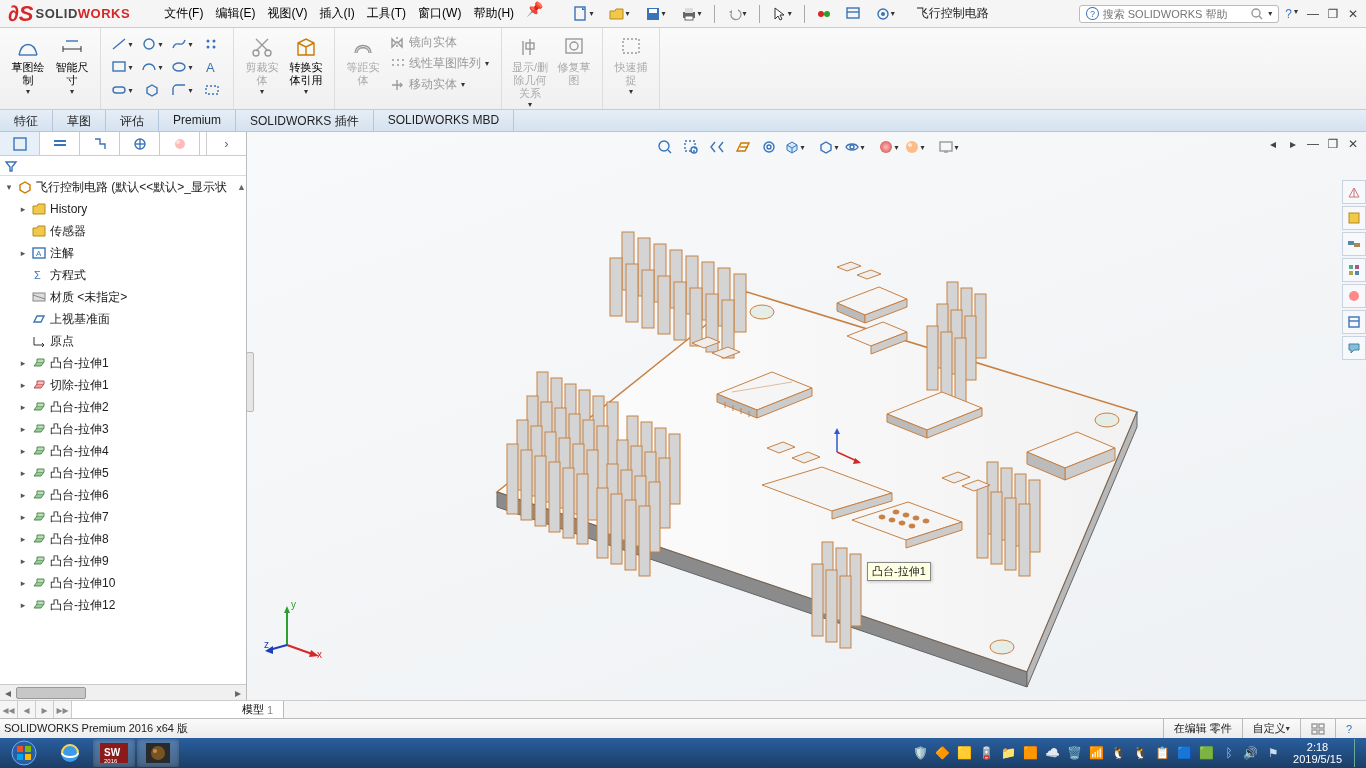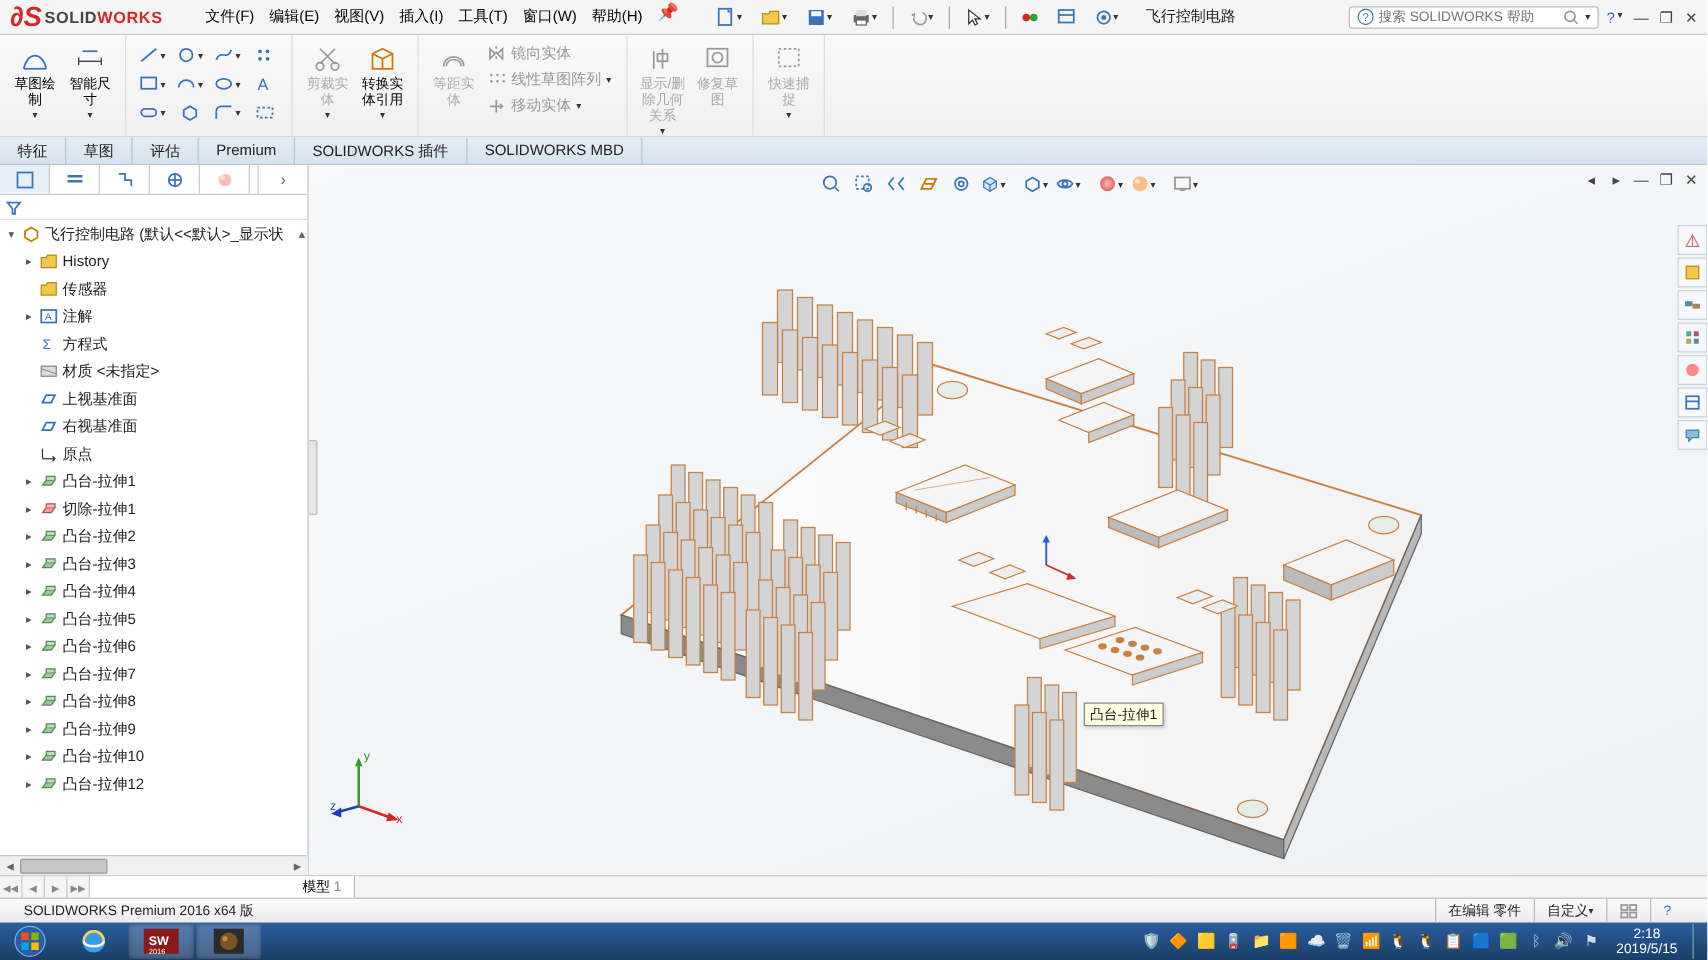--- a/index.html
+++ b/index.html
@@ -72,27 +72,27 @@
 .sidebar-r .sb { width: 24px; height: 24px; background: #f6f8fb; border: 1px solid #c7d3e0; display: flex; align-items: center; justify-content: center; cursor: pointer; }
 .splitter { position: absolute; left: -1px; top: 220px; width: 8px; height: 60px; background: #e6e6e6; border: 1px solid #bbb; border-radius: 2px; cursor: col-resize; }
 .tooltip { position: absolute; background: #ffffe1; border: 1px solid #888; padding: 1px 4px; font-size: 11px; color: #222; box-shadow: 1px 1px 3px rgba(0,0,0,.2); }
 
 
 .doctabbar { height: 18px; background: #f5f5f5; border-top: 1px solid #ccc; display: flex; align-items: stretch; }
 .doctab { border-right: 1px solid #bbb; padding: 1px 10px; font-size: 11px; background: #fff; cursor: pointer; display: flex; align-items: center; }
 .doctab-nav { width: 18px; display: flex; align-items: center; justify-content: center; color: #888; border-right: 1px solid #ccc; cursor: pointer; }
 
 
-.statusbar { height: 20px; background: linear-gradient(#fafafa, #ececec); border-top: 1px solid #bbb; display: flex; align-items: center; padding: 0 19px; font-size: 11px; color: #222; }
+.statusbar { height: 20px; background: linear-gradient(#fafafa, #ececec); border-top: 1px solid #bbb; display: flex; align-items: center; padding: 0 4px; font-size: 11px; color: #222; }
 .statusbar .cell { border-left: 1px solid #bbb; padding: 0 10px; height: 100%; display: flex; align-items: center; }
 
 
 .taskbar { height: 30px; background: linear-gradient(#2a5e9e, #1a3e66); display: flex; align-items: center; }
 .startbtn { width: 48px; height: 30px; display: flex; align-items: center; justify-content: center; }
-.tb-item { width: 52px; height: 28px; margin: 1px; display: flex; align-items: center; justify-content: center; border-radius: 2px; cursor: pointer; }
+.tb-item { width: 42px; height: 28px; margin: 1px; display: flex; align-items: center; justify-content: center; border-radius: 2px; cursor: pointer; }
 .tb-item.active { background: rgba(255,255,255,.2); box-shadow: inset 0 0 4px rgba(0,0,0,.3); }
 .tray { margin-left: auto; display: flex; align-items: center; gap: 6px; padding-right: 4px; }
 .tray-ico { width: 16px; height: 16px; display: flex; align-items: center; justify-content: center; color: #cde; font-size: 12px; }
 .clock { color: #fff; font-size: 11px; text-align: center; line-height: 12px; padding: 2px 6px; }
 
 .carets { font-size: 8px; color: #333; }
 svg { overflow: visible; }
 
 
 .stk { stroke: #3a74b8; stroke-width: 1.4; fill: none; }
@@ -527,29 +527,20 @@
           <span>材质 &lt;未指定&gt;</span>
         </div>
       <div class="treerow indent1">
           <span class="exp"></span>
           <span class="tico">
             <svg width="14" height="12">
               <path d="M2 9 L5 3 L12 3 L9 9 Z" class="stk" fill="#dff"></path>
             </svg>
           </span>
           <span>上视基准面</span>
-        </div>
-      <div class="treerow indent1">
-          <span class="exp"></span>
-          <span class="tico">
-            <svg width="14" height="12">
-              <path d="M2 9 L5 3 L12 3 L9 9 Z" class="stk" fill="#dff"></path>
-            </svg>
-          </span>
-          <span>右视基准面</span>
         </div>
       <div class="treerow indent1">
           <span class="exp"></span>
           <span class="tico">
             <svg width="14" height="12">
               <line x1="2" y1="10" x2="2" y2="2" stroke="#333"></line>
               <line x1="2" y1="10" x2="12" y2="10" stroke="#333"></line>
               <path d="M10 8 L12 10 L10 12" stroke="#333" fill="none"></path>
             </svg>
           </span>

